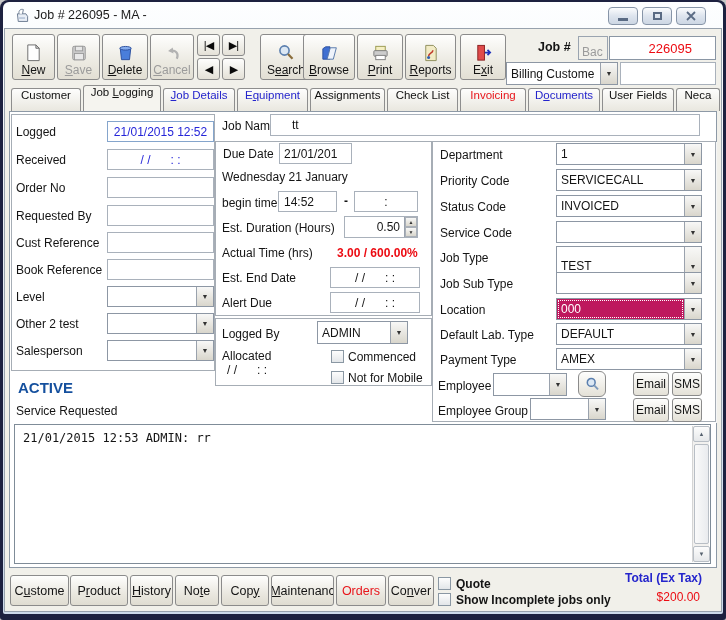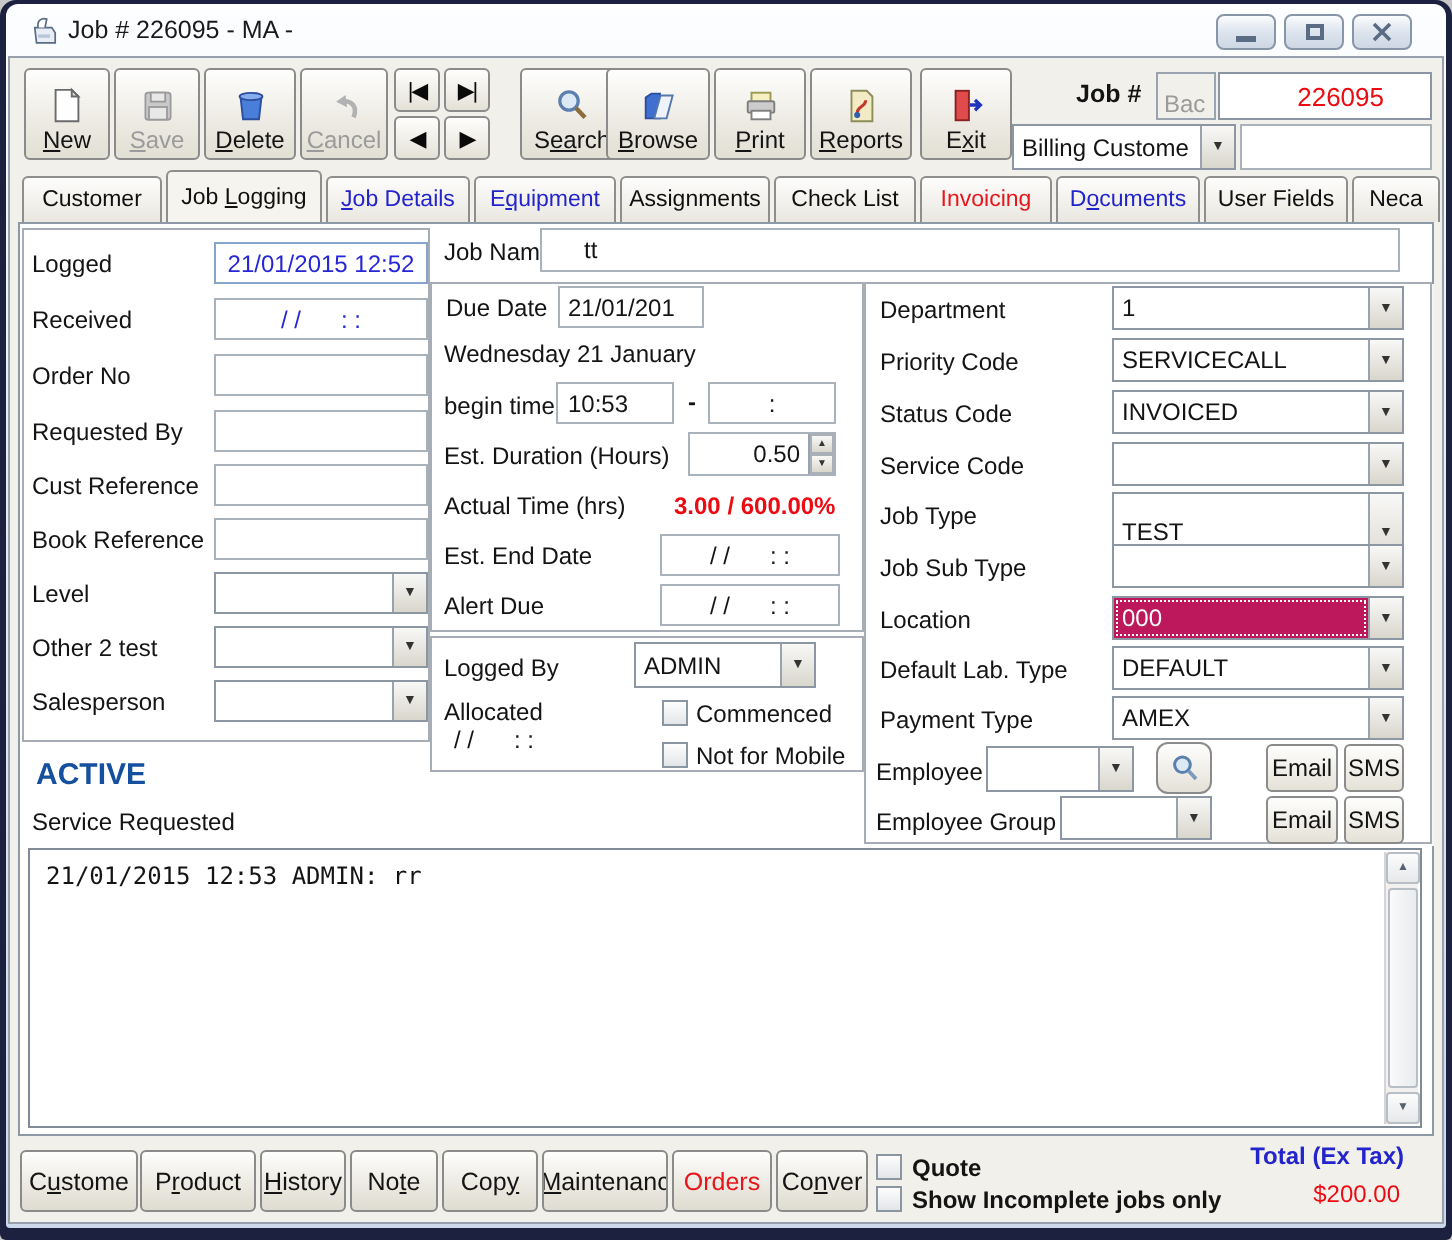--- a/index.html
+++ b/index.html
@@ -40,21 +40,21 @@
     padding-right:23px;font-size:13px;}
   .field{background:#fff;border:1px solid #a9b1bb;display:flex;align-items:center;overflow:hidden;}
   .select{background:#fff;border:1px solid #8d97a4;display:flex;align-items:stretch;overflow:hidden;}
   .sel-text{flex:1;display:flex;align-items:center;padding-left:4px;overflow:hidden;white-space:nowrap;}
   .sel-arrow{width:17px;border-left:1px solid #9aa2ad;background:linear-gradient(#f8f8f7,#d9d6cc);
     display:flex;align-items:center;justify-content:center;font-size:7px;color:#333;}
 
   
   .tabs{position:absolute;left:11px;top:88px;height:24px;display:flex;gap:2px;}
   .tab{height:23px;border:1px solid #8e8e8e;border-bottom:none;border-radius:3px 3px 0 0;
-    background:linear-gradient(#fdfdfc,#e9e7df);display:flex;align-items:center;justify-content:center;
+    background:linear-gradient(#fdfdfc,#e9e7df);display:flex;justify-content:center;
     font-size:11.5px;white-space:nowrap;overflow:hidden;}
   .tab.active{height:26px;margin-top:-3px;background:#f5f4ef;z-index:5;}
 
   
   .content{position:absolute;left:9px;top:111px;width:708px;height:457px;background:#fff;border:1px solid #8d99a6;}
   .groupbox{position:absolute;border:1px solid #a6adb5;box-shadow:1px 1px 0 rgba(255,255,255,.9);}
   .lbl{position:absolute;font-size:12px;white-space:nowrap;}
   .val-pre{white-space:pre;}
   .chk{position:absolute;width:13px;height:13px;border:1px solid #8a97a3;background:linear-gradient(#fdfdfd,#e3e6e9);}
   .spin{width:13px;border-left:1px solid #9aa2ad;display:flex;flex-direction:column;}
@@ -291,21 +291,21 @@
     <span>tt</span>
   </div>
 
   <span class="lbl" style="left:223px;top:147px;">Due Date</span>
   <div class="field" style="position:absolute;left:279px;top:143px;width:73px;height:21px;padding-left:4px;">
     <span style="white-space:nowrap;">21/01/201</span>
   </div>
   <span class="lbl" style="left:222px;top:170px;">Wednesday 21 January</span>
   <span class="lbl" style="left:222px;top:196px;">begin time</span>
   <div class="field" style="position:absolute;left:278px;top:191px;width:59px;height:21px;padding-left:5px;">
-    <span>10:53</span>
+    <span>14:52</span>
   </div>
   <span class="lbl" style="left:344px;top:194px;font-weight:bold;">-</span>
   <div class="field" style="position:absolute;left:354px;top:191px;width:64px;height:21px;justify-content:center;">
     <span>:</span>
   </div>
   <span class="lbl" style="left:222px;top:221px;">Est. Duration (Hours)</span>
   <div class="field" style="position:absolute;left:344px;top:216px;width:74px;height:22px;">
     <span style="flex:1;text-align:right;padding-right:4px;">0.50</span>
     <div class="spin" style="align-self:stretch;">
       <div>

